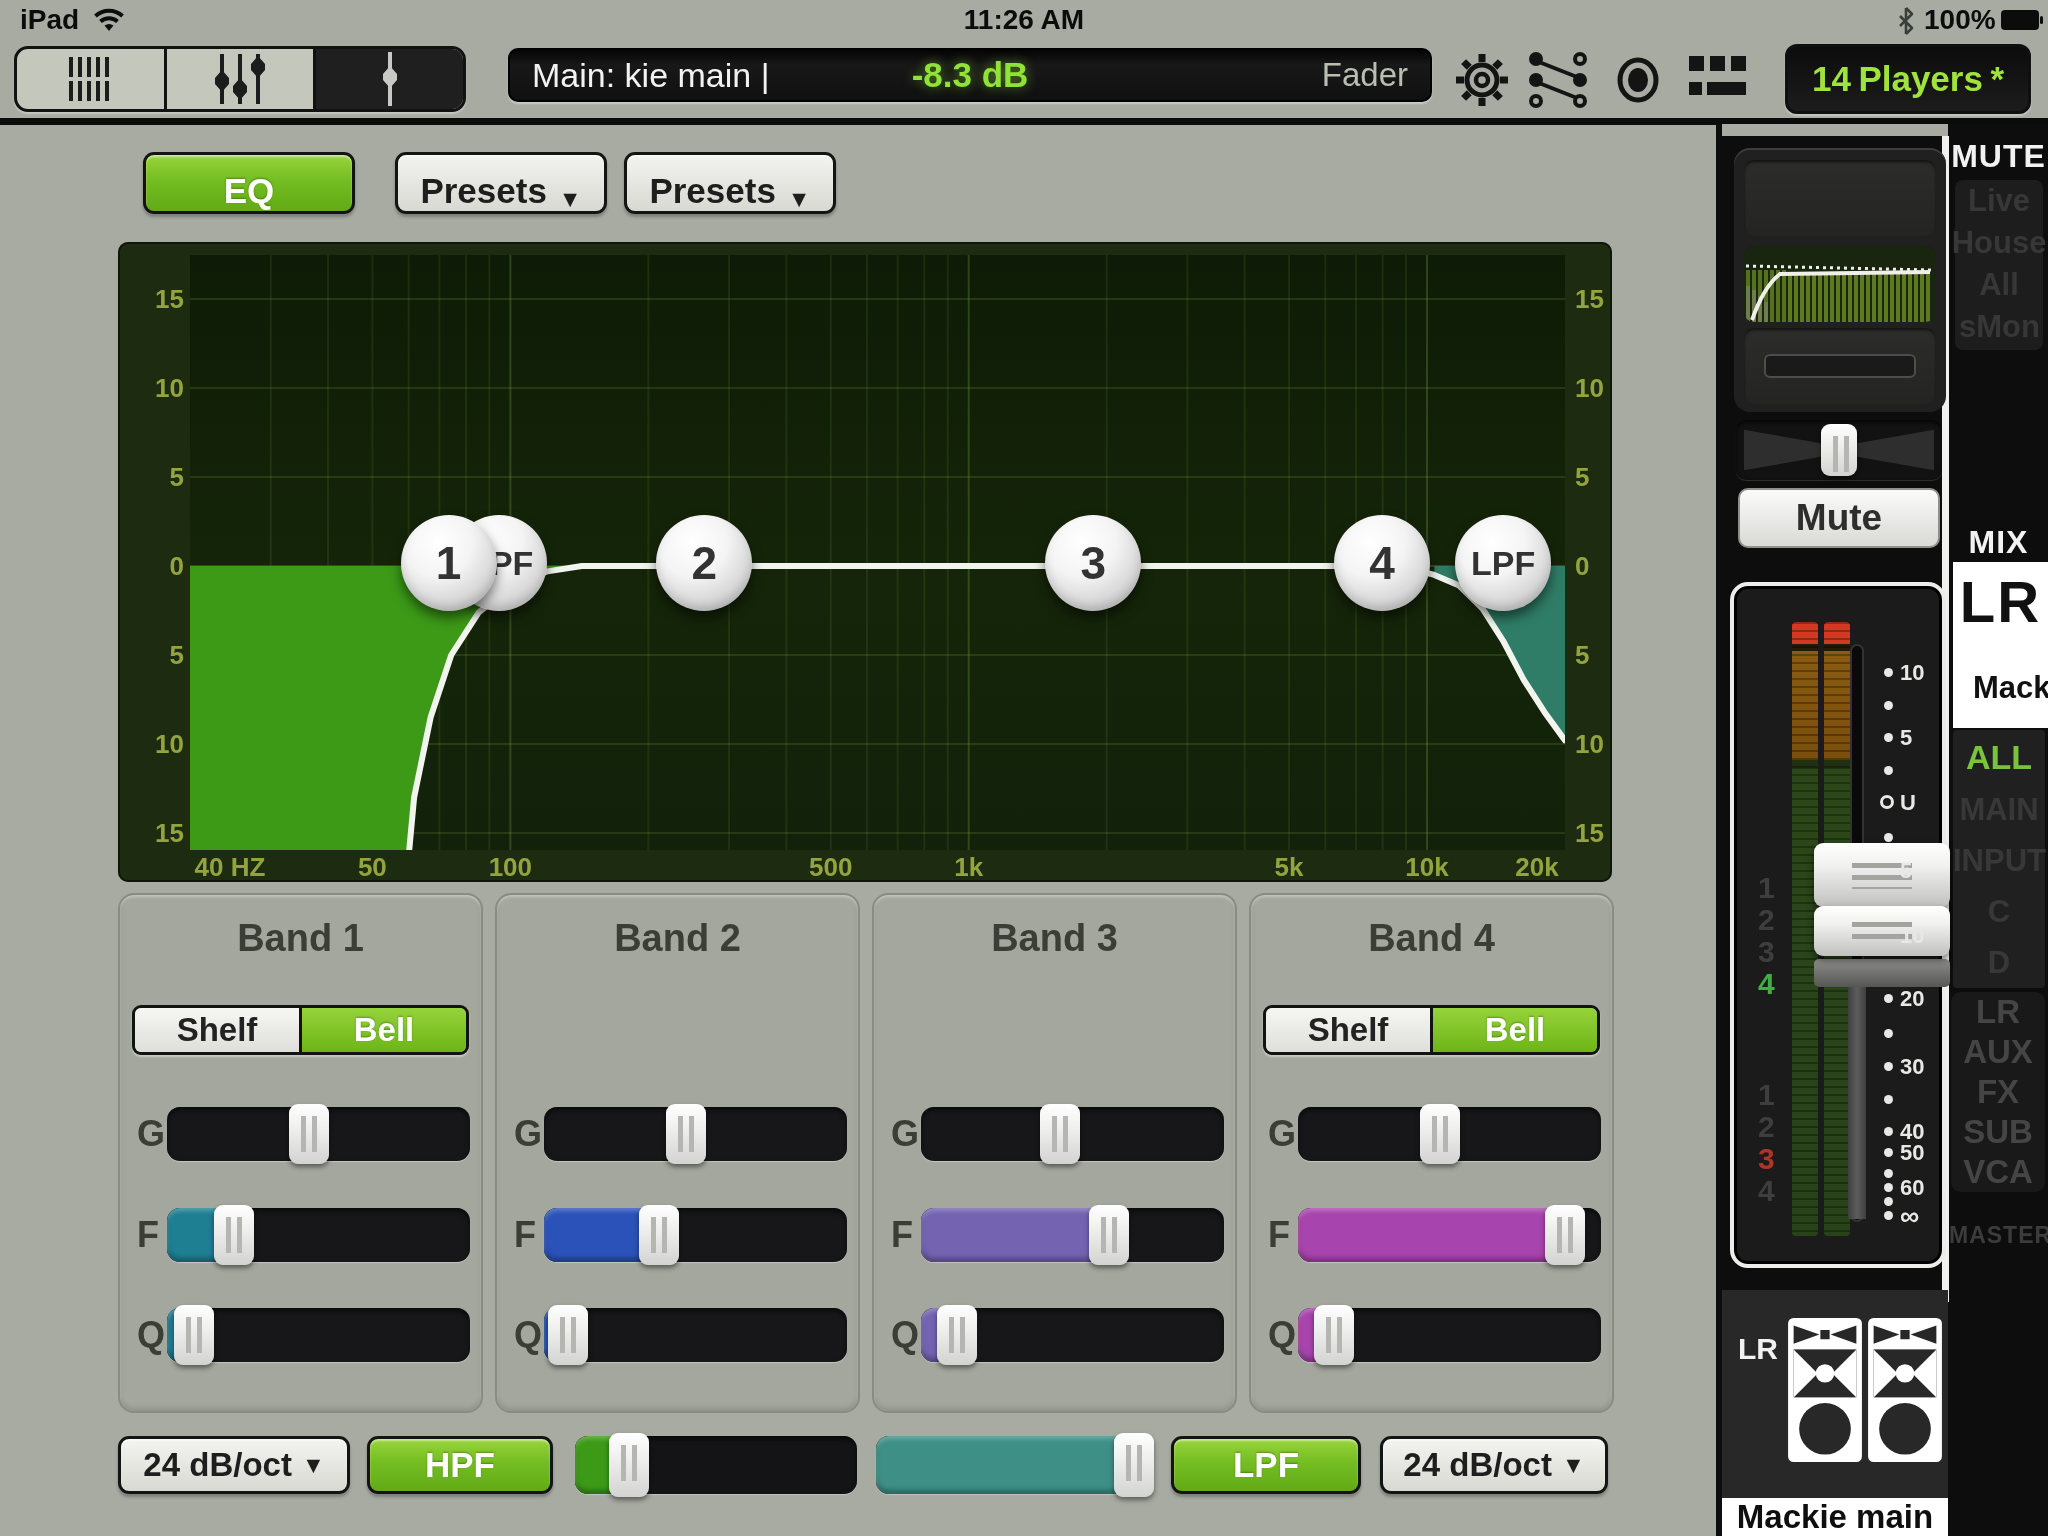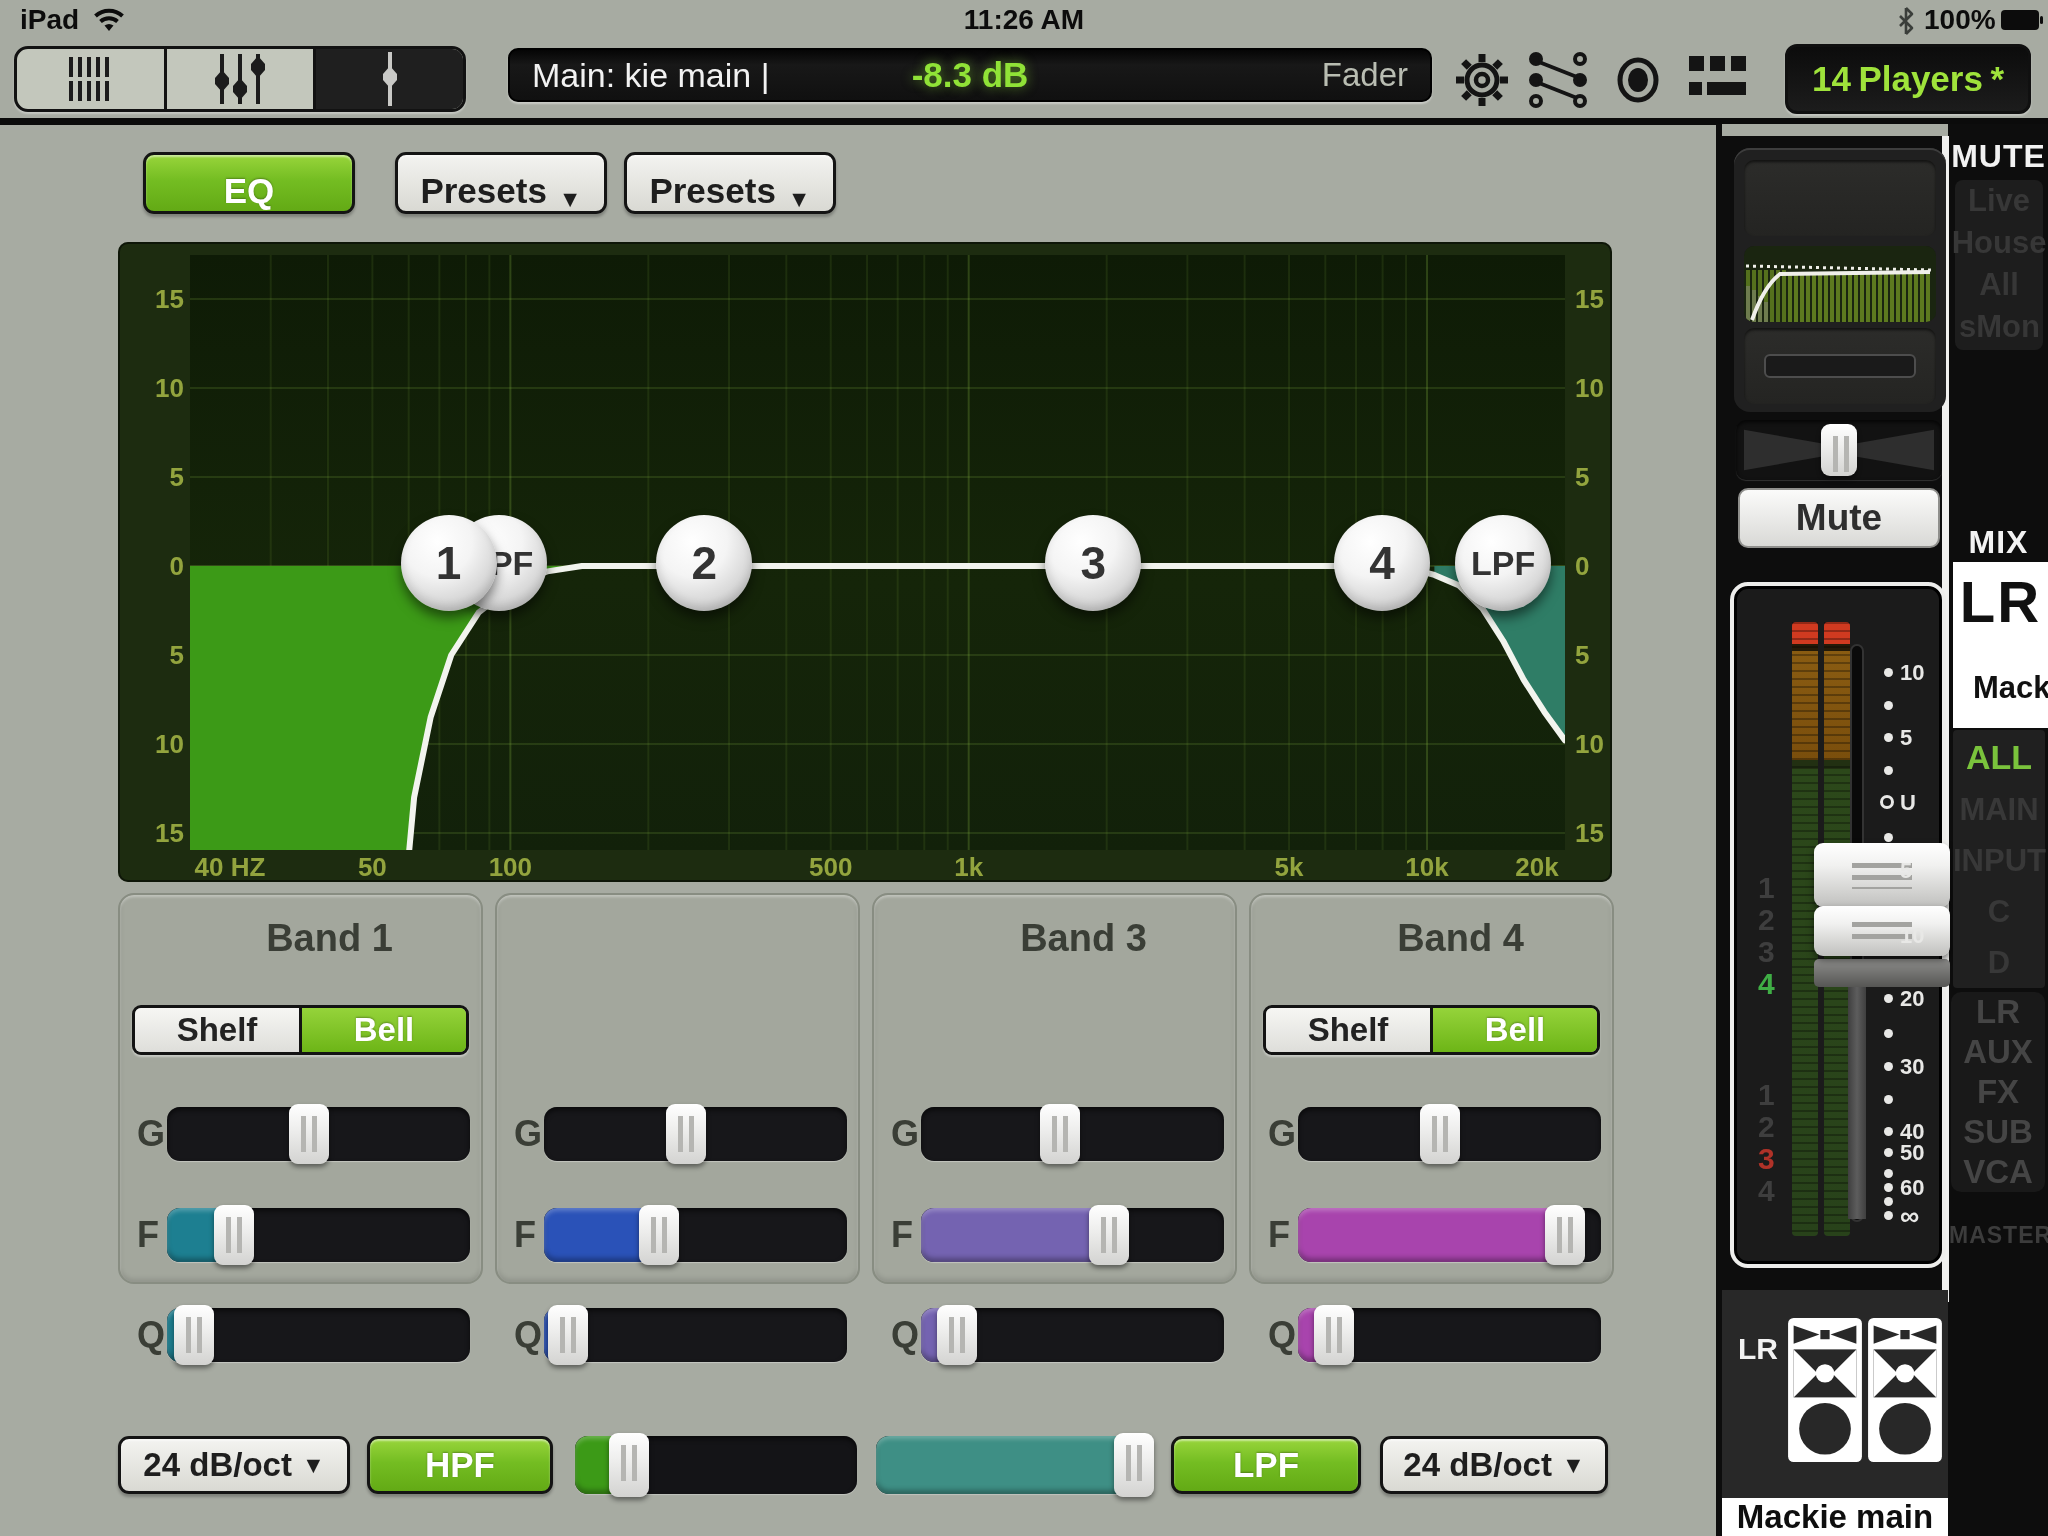--- a/index.html
+++ b/index.html
@@ -33,21 +33,21 @@
 
   
   #graph { position:absolute; left:118px; top:242px; width:1494px; height:640px; background:#1d2c10; border-radius:10px; box-shadow:inset 0 0 0 2px rgba(0,0,0,.5); }
   #plot { position:absolute; left:72px; top:13px; width:1375px; height:595px; background:linear-gradient(180deg,#0e1b06,#152509 55%,#12210a); }
   #plot svg { position:absolute; left:0; top:0; overflow:hidden; }
   .dbl { position:absolute; width:50px; font-size:26px; font-weight:bold; line-height:32px; }
   .fql { position:absolute; top:610px; font-size:26px; font-weight:bold; transform:translateX(-50%); white-space:nowrap; }
   .ball { position:absolute; width:96px; height:96px; border-radius:50%; background:radial-gradient(circle at 38% 28%, #ffffff 0%, #f4f4f4 38%, #d8d8d8 66%, #a9a9a9 100%); box-shadow:0 7px 12px rgba(0,0,0,.5), inset 0 -5px 9px rgba(0,0,0,.12); display:flex; align-items:center; justify-content:center; color:#333; font-weight:bold; }
 
   
-  .band { position:absolute; top:893px; width:365px; height:391px; background:#a3a79d; border:2px solid #888d82; border-radius:16px; box-shadow:inset 0 2px 3px rgba(255,255,255,.35), inset 0 -3px 5px rgba(0,0,0,.12);padding-left:29px; }
+  .band { position:absolute; top:893px; width:365px; height:520px; background:#a3a79d; border:2px solid #888d82; border-radius:16px; box-shadow:inset 0 2px 3px rgba(255,255,255,.35), inset 0 -3px 5px rgba(0,0,0,.12); }
   .band-title { position:absolute; top:22px; width:100%; text-align:center; font-size:38px; font-weight:bold; color:#3a3e36; }
   .toggle { position:absolute; left:12px; top:110px; width:337px; height:50px; border:3px solid #131313; border-radius:9px; display:flex; overflow:hidden; box-shadow:0 2px 2px rgba(255,255,255,.4); }
   .tog-half { flex:1; display:flex; align-items:center; justify-content:center; font-size:33px; font-weight:bold; }
   .tog-off { background:linear-gradient(180deg,#f6f6f3,#dededa); color:#222; border-right:3px solid #131313; }
   .tog-on { background:linear-gradient(180deg,#95d33a,#6db517); color:#fff; text-shadow:0 -1px 2px rgba(0,0,0,.3); }
   .srow { position:absolute; left:0; width:100%; height:54px; }
   .slab { position:absolute; left:17px; top:6px; font-size:36px; font-weight:bold; color:#3a3e36; }
   .slider { position:absolute; left:47px; top:0; width:303px; height:54px; background:#17171a; border-radius:13px; box-shadow:inset 0 3px 5px rgba(0,0,0,.6), 0 1px 1px rgba(255,255,255,.35); }
   .fill { position:absolute; left:0; top:0; height:100%; border-radius:13px 0 0 13px; box-shadow:inset 0 3px 4px rgba(255,255,255,.25), inset 0 -4px 5px rgba(0,0,0,.3); }
   .handle { position:absolute; top:-3px; width:40px; height:60px; margin-left:-20px; background:linear-gradient(180deg,#ffffff,#efefee 40%,#d3d3d1); border-radius:9px; box-shadow:0 3px 5px rgba(0,0,0,.45); }
@@ -337,20 +337,21 @@
   <div class="srow" style="top:413px">
       <span class="slab">Q</span>
     <div class="slider">
         <div class="fill" style="width: 9%; background: rgb(29, 127, 145);"></div>
         <div class="handle" style="left: 9%;"></div>
       </div>
     </div>
 </div>
 
 <div class="band" style="left:495px">
+  <div class="band-title">Band 2</div>
   <div class="srow" style="top:212px">
       <span class="slab">G</span>
     <div class="slider">
         <div class="handle" style="left: 47%;"></div>
       </div>
     </div>
   <div class="srow" style="top:313px">
       <span class="slab">F</span>
     <div class="slider">
         <div class="fill" style="width: 38%; background: rgb(42, 82, 184);"></div>

